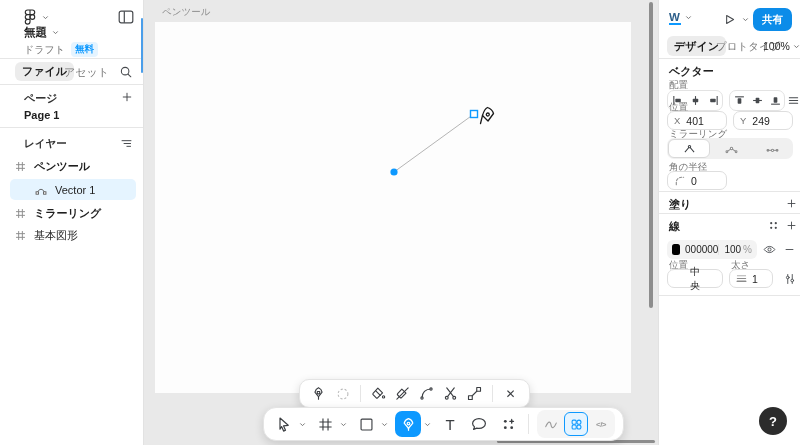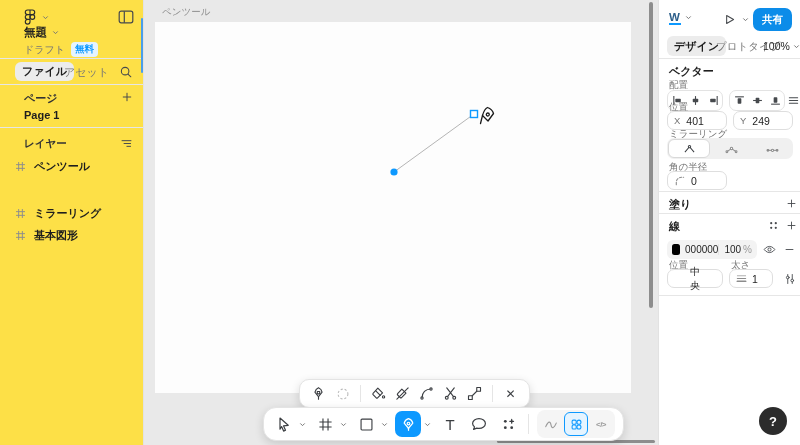--- a/index.html
+++ b/index.html
@@ -3,21 +3,21 @@
 <meta charset="utf-8">
 <style>
   *{margin:0;padding:0;box-sizing:border-box}
   html,body{width:800px;height:445px;overflow:hidden}
   body{font-family:"Liberation Sans","DejaVu Sans",sans-serif;background:#fff;color:#1e1e1e;-webkit-font-smoothing:antialiased}
   #app{position:relative;width:800px;height:445px;background:#e9e9e9}
   .abs{position:absolute}
   svg{display:block}
   .hairline{background:#e6e6e6;height:1px;left:0;right:0}
   
-  #sidebar{position:absolute;left:0;top:0;width:144px;height:445px;background:#fde047;border-right:1px solid #e2e2e2;z-index:4}
+  #sidebar{position:absolute;left:0;top:0;width:144px;height:445px;background:#ffffff;border-right:1px solid #e2e2e2;z-index:4}
   #inspector{position:absolute;right:0;top:0;width:142px;height:445px;background:#fff;border-left:1px solid #e2e2e2;z-index:4}
   #canvas{position:absolute;left:144px;top:0;width:514px;height:445px;background:#e9e9e9;overflow:hidden}
   .lbl-sm{font-size:9.5px;color:#767676}
   .txt{font-size:11px;color:#1e1e1e}
   .muted{color:#767676}
   .bold{font-weight:700}
   .semi{font-weight:600}
   .ibtn{display:flex;align-items:center;justify-content:center;cursor:default;color:#46494d}
   .pill{background:#ececec;border-radius:6px;display:inline-flex;align-items:center;padding:0 7px;height:19px;font-size:11px;font-weight:600;color:#1e1e1e}
   .badge{background:#e5f4ff;color:#0d99ff;border-radius:4px;font-size:9.5px;font-weight:600;padding:1px 4px}
@@ -248,35 +248,45 @@
     </div>
 
     <div class="layer-row abs" style="left:0;top:155px;width:143px">
       <span class="ibtn" style="width:14px;margin-left:13px">
         <svg width="11" height="11" viewBox="0 0 16 16" fill="none" stroke="#8c8c8c" stroke-width="1.4">
             <path d="M5.3 1.5v13M10.7 1.5v13M1.5 5.3h13M1.5 10.7h13"></path>
           </svg>
       </span>
       <span style="margin-left:7px;font-weight:600">ペンツール</span>
     </div>
+    <div class="abs selbg" style="left:10px;top:179px;width:126px;height:21px;border-radius:5px;display:flex;align-items:center">
+      <span class="ibtn" style="width:14px;margin-left:24px">
+        <svg width="12" height="12" viewBox="0 0 16 16" fill="none" stroke="#5a5a5a" stroke-width="1.2">
+          <path d="M3 12C5 5.5 11 5.5 13 12"></path>
+          <rect x="1.4" y="10.4" width="3.2" height="3.2" fill="#fff"></rect>
+          <rect x="11.4" y="10.4" width="3.2" height="3.2" fill="#fff"></rect>
+        </svg>
+      </span>
+      <span style="margin-left:7px;font-size:11px;color:#1e1e1e">Vector 1</span>
+    </div>
     <div class="layer-row abs" style="left:0;top:202px;width:143px">
       <span class="ibtn" style="width:14px;margin-left:13px">
         <svg width="11" height="11" viewBox="0 0 16 16" fill="none" stroke="#8c8c8c" stroke-width="1.4">
             <path d="M5.3 1.5v13M10.7 1.5v13M1.5 5.3h13M1.5 10.7h13"></path>
           </svg>
       </span>
       <span style="margin-left:7px;font-weight:600">ミラーリング</span>
     </div>
     <div class="layer-row abs" style="left:0;top:224px;width:143px">
       <span class="ibtn" style="width:14px;margin-left:13px">
         <svg width="11" height="11" viewBox="0 0 16 16" fill="none" stroke="#8c8c8c" stroke-width="1.4">
             <path d="M5.3 1.5v13M10.7 1.5v13M1.5 5.3h13M1.5 10.7h13"></path>
           </svg>
       </span>
-      <span style="margin-left:7px;font-weight:700">基本図形</span>
+      <span style="margin-left:7px;font-weight:400">基本図形</span>
     </div>
 
     <div class="abs" style="right:0;top:18px;width:2.5px;height:55px;background:#4a9eea;border-radius:2px"></div>
   </div>
 
   <div id="inspector">
 
     <div class="abs" style="left:10px;top:11px;display:flex;align-items:center;gap:5px">
       <span style="position:relative;font-size:11.5px;font-weight:700;color:#2d5f8a">
         <span>W</span>

